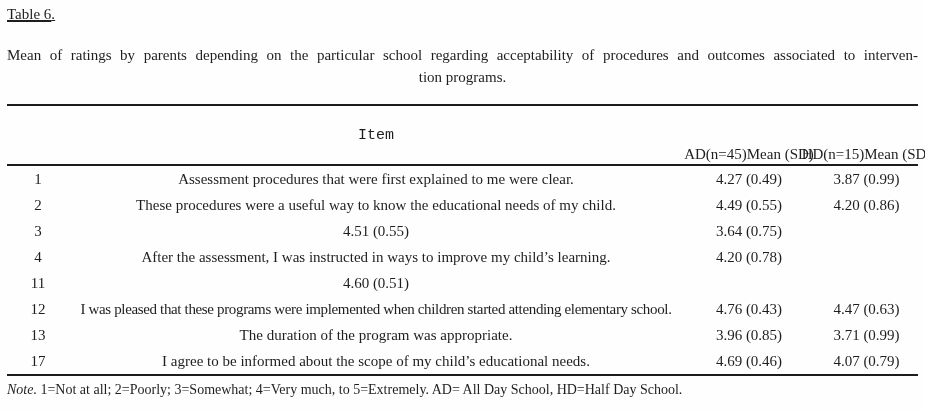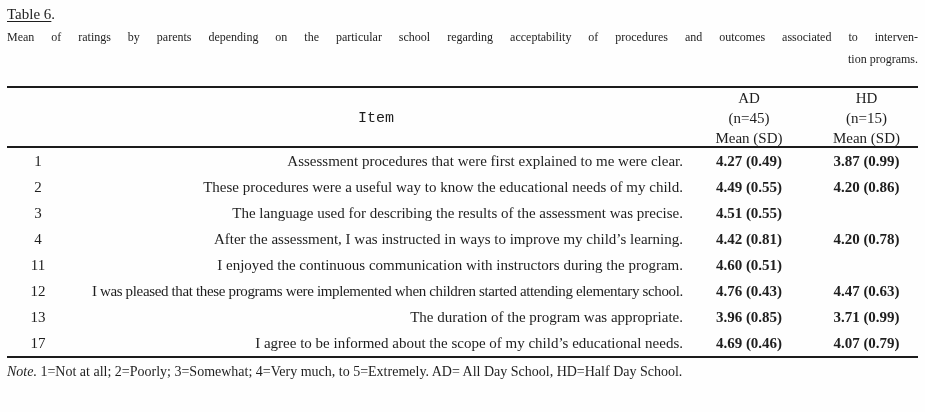--- a/index.html
+++ b/index.html
@@ -13,37 +13,38 @@
   }
   .page {
     width: 925px;
     height: 412px;
     padding: 4px 7px 0 7px;
     background: #fefefe;
   }
   .table-label {
     font-size: 15px;
     line-height: 20px;
+    text-decoration: underline;
   }
   .table-label .u {
     text-decoration: underline;
     text-underline-offset: 2px;
   }
   .caption {
-    margin-top: 2px;
-    font-size: 12px;
+    margin-top: 20px;
+    font-size: 15px;
     line-height: 22px;
   }
   .caption .line1 {
     text-align: justify;
     text-align-last: justify;
     white-space: normal;
   }
   .caption .line2 {
-    text-align: right;
+    text-align: center;
   }
   .aptable {
     margin-top: 16px;
     border-top: 2px solid #1c1c1c;
     border-bottom: 2px solid #1c1c1c;
   }
   .thead {
     display: grid;
     grid-template-columns: 62px 1fr 132px 103px;
     height: 60px;
@@ -52,56 +53,54 @@
   }
   .thead .item-head {
     grid-column: 2;
     display: flex;
     align-items: center;
     justify-content: center;
     font-family: Liberation Mono, monospace;
   }
   .thead .group-head {
     display: flex;
-    flex-direction: column;
-    align-items: center;
+    align-items: flex-end;
     justify-content: center;
   }
   .thead .group-head div {
     line-height: 20px;
     text-align: center;
     white-space: nowrap;
   }
   .tbody .trow {
     display: grid;
     grid-template-columns: 62px 1fr 132px 103px;
     height: 26px;
     line-height: 26px;
     font-size: 15px;
   }
   .cell-num {
     text-align: center;
     white-space: nowrap;
   }
   .cell-item {
-    text-align: right;
+    text-align: center;
     white-space: nowrap;
     overflow: visible;
   }
   .cell-item.tight {
     letter-spacing: -0.35px;
     font-family: Liberation Serif, serif;
   }
   .cell-item.semitight {
     letter-spacing: -0.15px;
   }
   .cell-mean {
     text-align: center;
     white-space: nowrap;
-    font-weight: bold;
   }
   .note {
     margin-top: 4px;
     font-size: 14px;
     line-height: 20px;
     white-space: nowrap;
   }
   .note .note-label {
     font-style: italic;
   }
@@ -144,32 +143,30 @@
         <div class="cell-mean">3.87 (0.99)</div>
       </div>
       <div class="trow">
         <div class="cell-num">2</div>
         <div class="cell-item">These procedures were a useful way to know the educational needs of my child.</div>
         <div class="cell-mean">4.49 (0.55)</div>
         <div class="cell-mean">4.20 (0.86)</div>
       </div>
       <div class="trow">
         <div class="cell-num">3</div>
-        <div class="cell-item">The language used for describing the results of the assessment was precise.</div>
         <div class="cell-mean">4.51 (0.55)</div>
+        <div class="cell-mean">3.64 (0.75)</div>
       </div>
       <div class="trow">
         <div class="cell-num">4</div>
         <div class="cell-item">After the assessment, I was instructed in ways to improve my child’s learning.</div>
-        <div class="cell-mean">4.42 (0.81)</div>
         <div class="cell-mean">4.20 (0.78)</div>
       </div>
       <div class="trow">
         <div class="cell-num">11</div>
-        <div class="cell-item">I enjoyed the continuous communication with instructors during the program.</div>
         <div class="cell-mean">4.60 (0.51)</div>
       </div>
       <div class="trow">
         <div class="cell-num">12</div>
         <div class="cell-item tight">I was pleased that these programs were implemented when children started attending elementary school.</div>
         <div class="cell-mean">4.76 (0.43)</div>
         <div class="cell-mean">4.47 (0.63)</div>
       </div>
       <div class="trow">
         <div class="cell-num">13</div>

